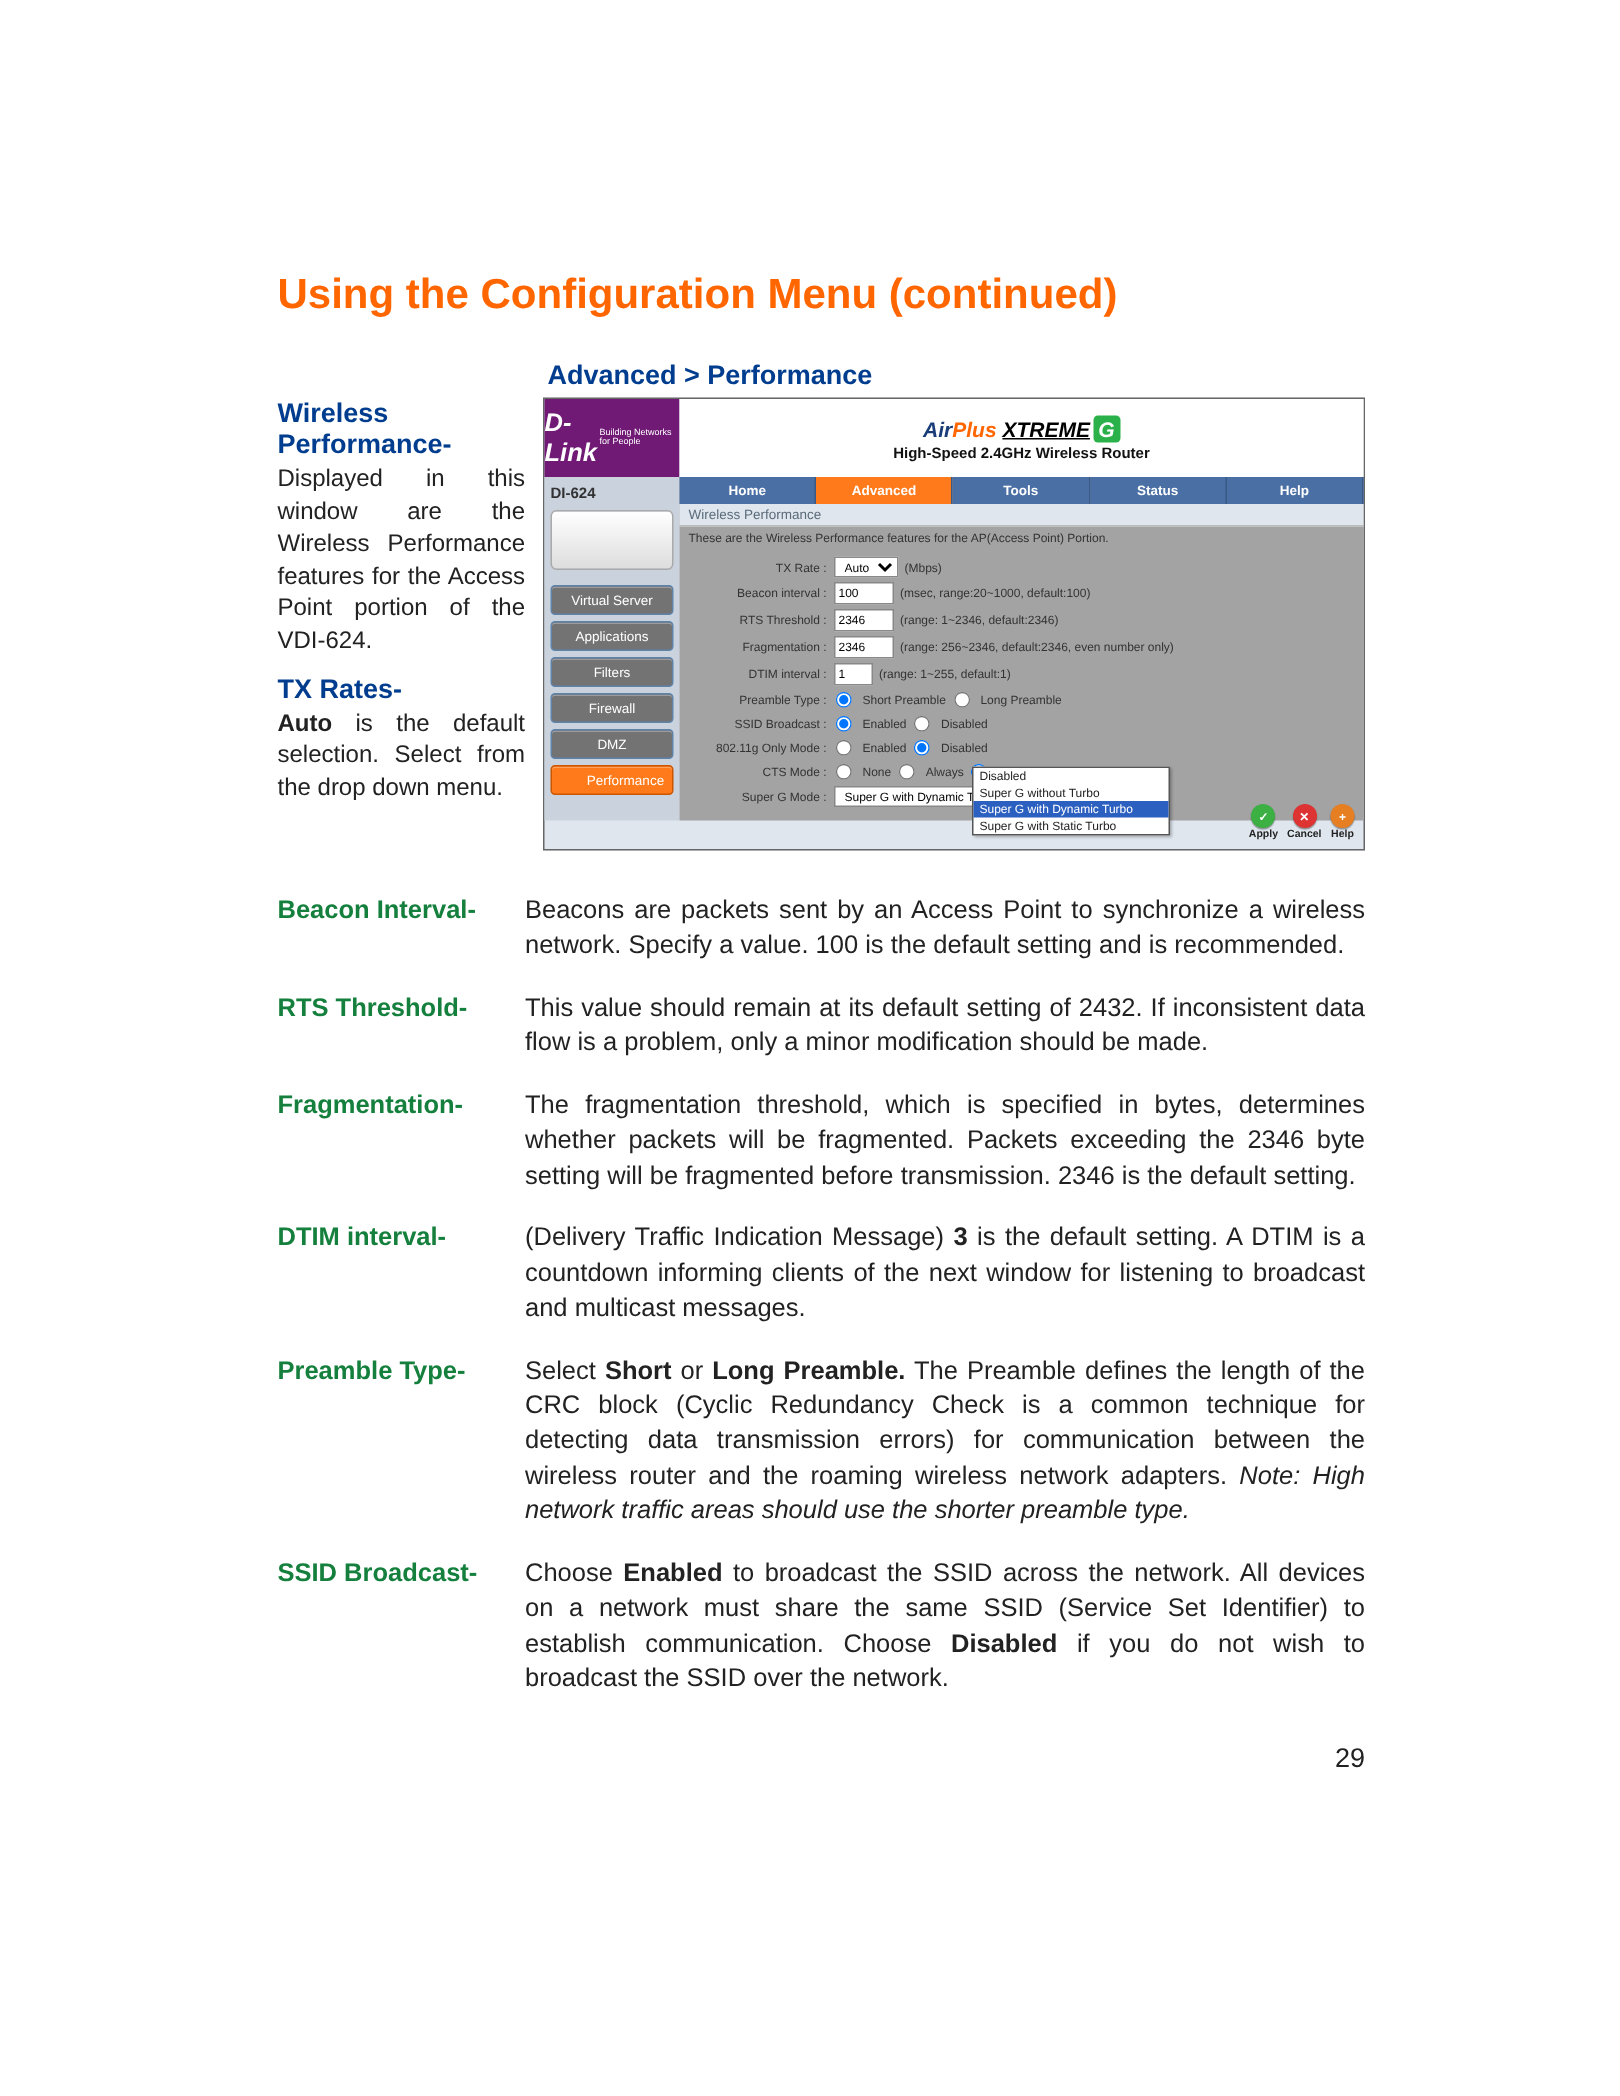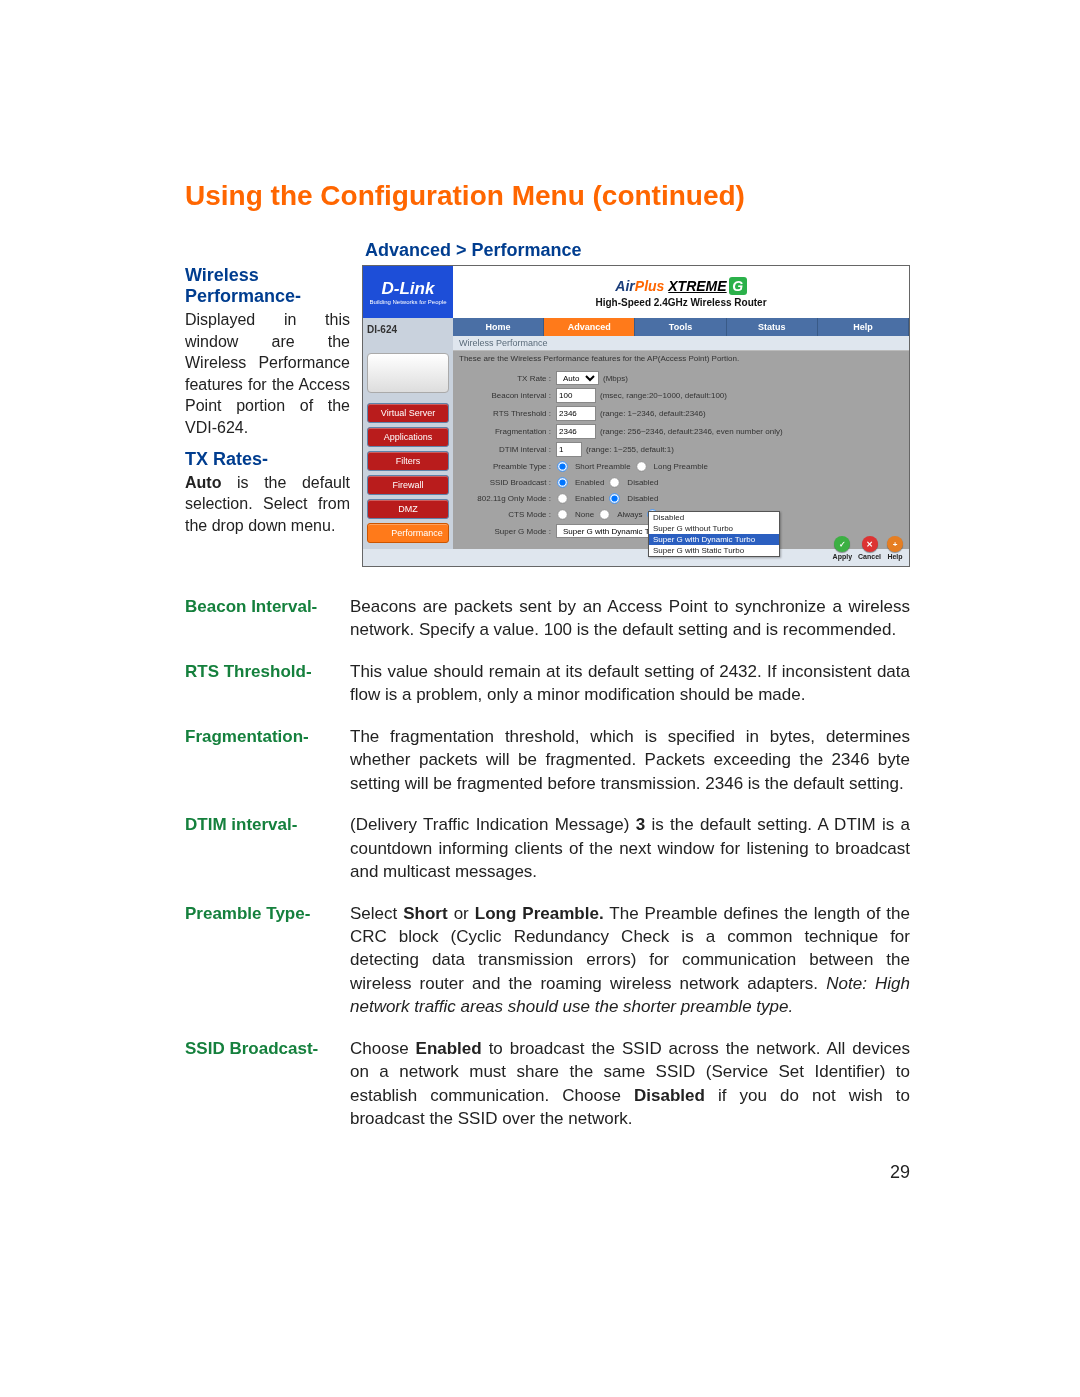--- a/index.html
+++ b/index.html
@@ -61,24 +61,24 @@
     position: relative;
     min-height: 300px;
   }
   .shot-header {
     display: flex;
     align-items: stretch;
     height: 52px;
   }
   .dlink-logo {
     width: 90px;
-    background: #1d4ed8;
+    background: #701a75;
     color: #fff;
     display: flex;
-    flex-direction: column;
+    flex-direction: row;
     align-items: center;
     justify-content: center;
   }
   .dlink-logo .big { font-size: 17px; font-weight: bold; font-style: italic; }
   .dlink-logo .small { font-size: 6px; }
   .header-right {
     flex: 1;
     background: #fff;
     display: flex;
     flex-direction: column;
@@ -101,30 +101,30 @@
   .shot-body { display: flex; }
   .shot-sidebar {
     width: 90px;
     background: #c9d2dd;
     padding: 6px 4px;
     box-sizing: border-box;
     display: flex;
     flex-direction: column;
     gap: 4px;
   }
-  .model-label { font-size: 10px; font-weight: bold; color: #333; margin-bottom: 14px; }
+  .model-label { font-size: 10px; font-weight: bold; color: #333; margin-bottom: 1px; }
   .router-img {
     height: 38px;
     background: linear-gradient(#fff,#ddd);
     border: 1px solid #aaa;
     border-radius: 4px;
     margin-bottom: 6px;
   }
   .side-btn {
-    background: #b91c1c;
+    background: #737373;
     color: #fff;
     font-size: 9px;
     padding: 4px 2px;
     border: 1px solid #5f83a9;
     border-radius: 3px;
     text-align: center;
     box-shadow: inset 0 1px 0 rgba(255,255,255,0.3);
   }
   .side-btn.active { background: #ff7a1a; border-color: #cc5500; padding-left: 20px; }
   .shot-main { flex: 1; background: #a3a3a3; }

